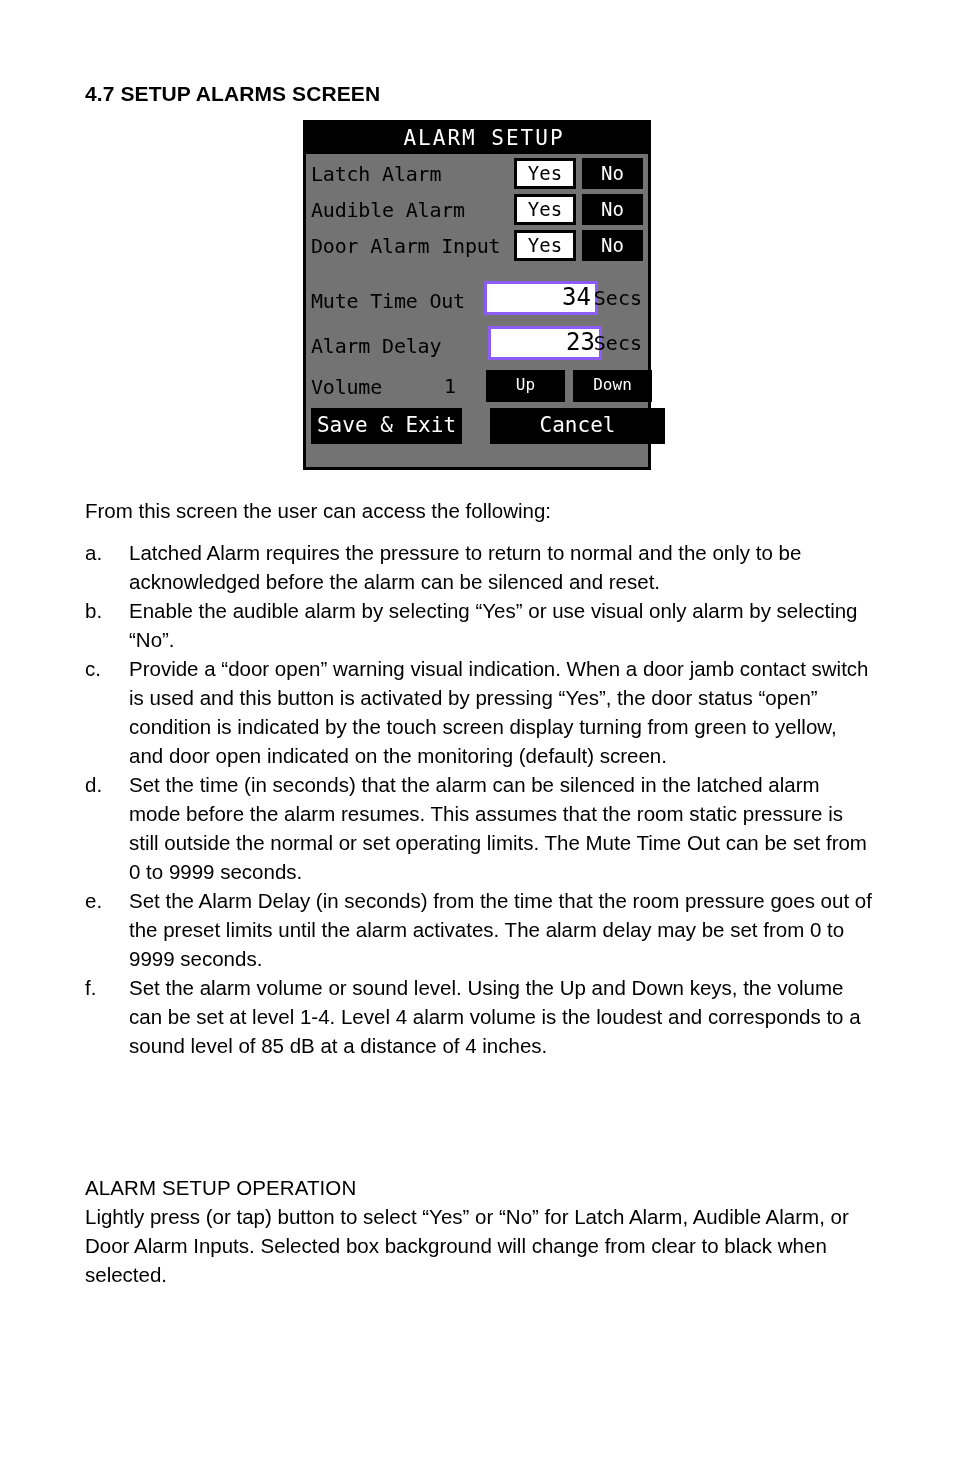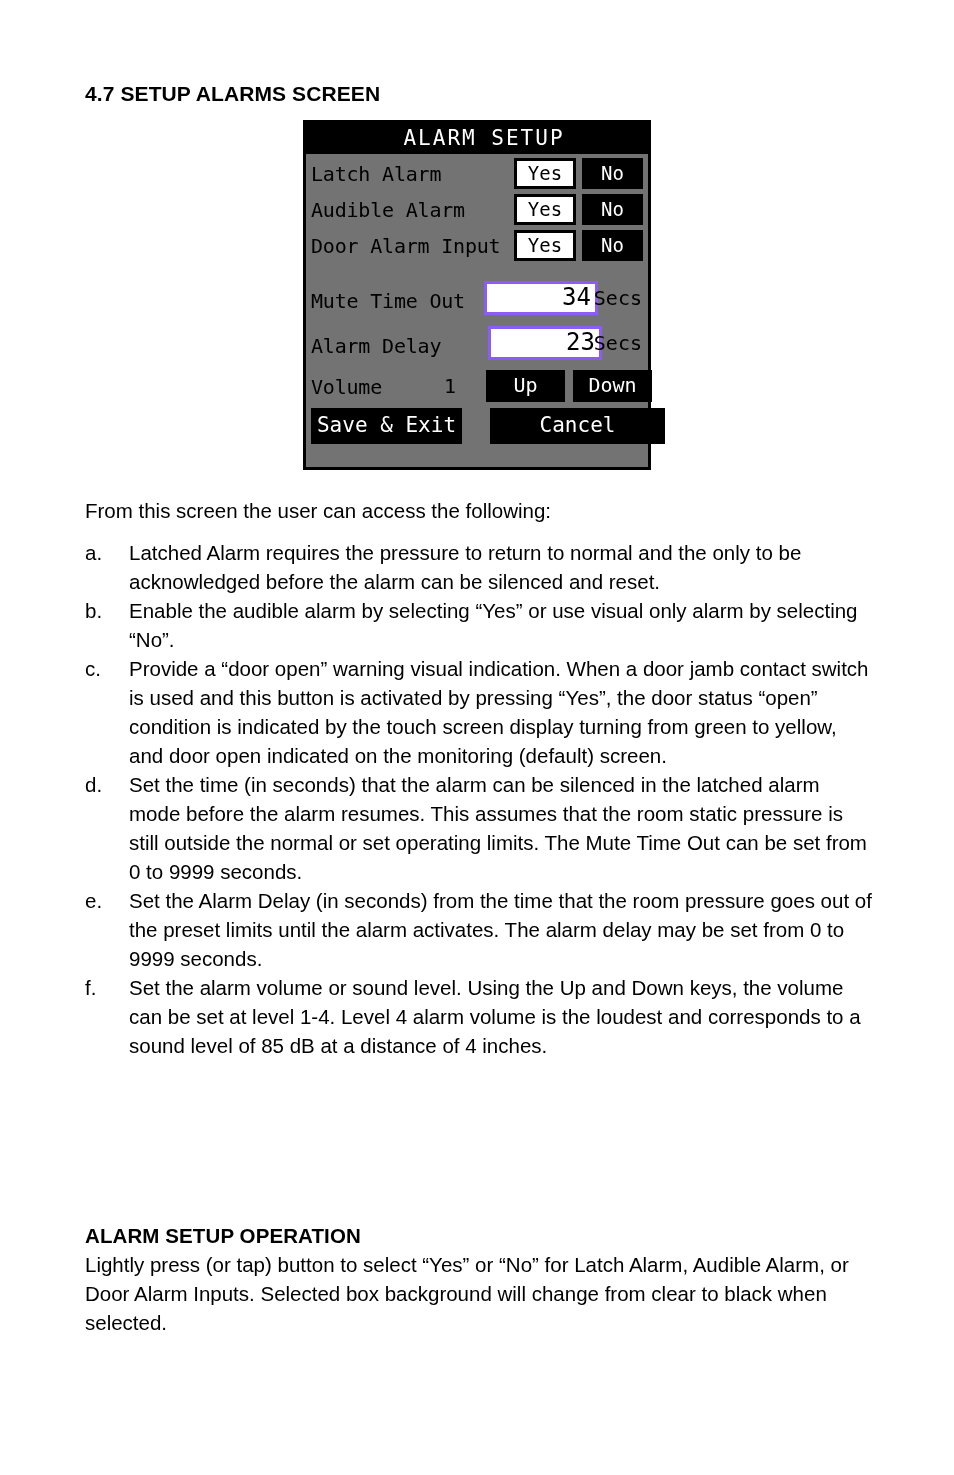--- a/index.html
+++ b/index.html
@@ -163,21 +163,21 @@
     position: absolute;
     left: 133px;
     top: 8px;
     font-size: 20px;
     line-height: 1;
   }
   .btn-up, .btn-down {
     position: absolute;
     background: #000000;
     color: #ffffff;
-    font-size: 20px;
+    font-size: 16px;
     text-align: center;
     box-sizing: border-box;
     height: 32px;
     line-height: 30px;
     top: 2px;
   }
   .btn-up   { left: 175px; width: 79px; }
   .btn-down { left: 262px; width: 79px; }
 
   
@@ -233,23 +233,22 @@
   }
 
   .block {
     position: absolute;
     left: 85px;
     width: 800px;
     font-size: 20.5px;
     line-height: 29px;
   }
   .block-heading {
-    font-weight: bold;
+    font-weight: normal;
     letter-spacing: 0.1px;
-    margin-top: 48px;
   }
   .block-ops   { top: 1173px; }
   .block-mute  { top: 1318px; }
 
   .page-number {
     position: absolute;
     left: 0;
     right: 0;
     top: 1412px;
     text-align: center;

